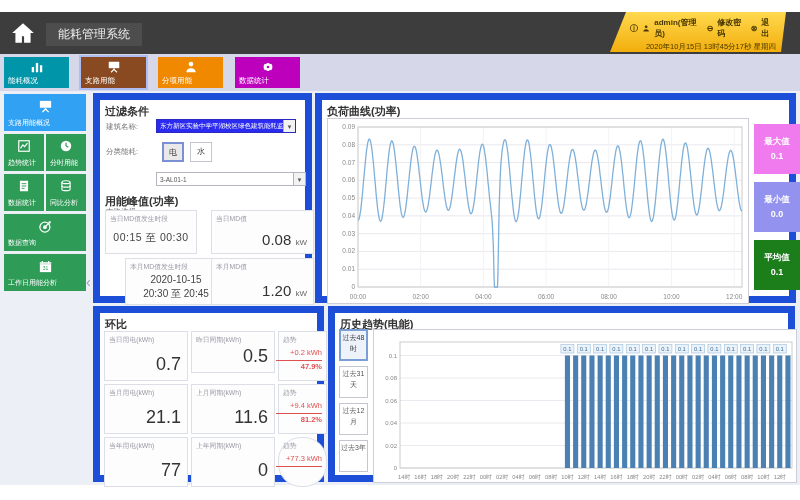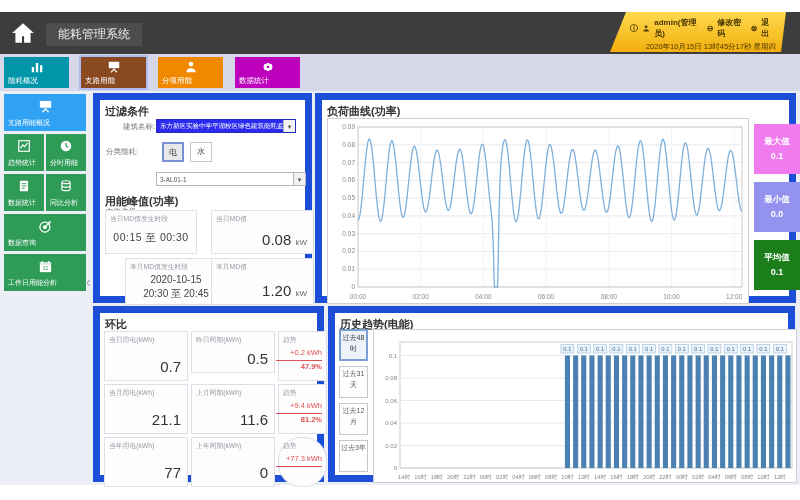--- a/index.html
+++ b/index.html
@@ -53,21 +53,21 @@
   #btn-water { left:90px; background:#fff; border:1px solid #c5c5cc; }
 
   
   .card { position:absolute; background:#fdfdfe; border:1px solid #dddfe8; }
   .card .clab { position:absolute; left:4px; top:3px; font-size:6.8px; color:#9a9aa5; }
   .vtime { position:absolute; width:100%; bottom:8px; text-align:center; font-size:10.5px; color:#444; letter-spacing:.5px; }
   .vtime2 { position:absolute; width:100%; bottom:4px; text-align:center; font-size:10px; color:#444; line-height:1.35; }
   .vnum { position:absolute; right:6px; bottom:5px; font-size:15px; color:#333; }
   .vnum .unit { font-size:8px; color:#666; }
   .rlab { position:absolute; left:4px; top:3px; font-size:6.8px; color:#9a9aa5; }
-  .rval { position:absolute; right:6px; bottom:5px; font-size:15px; color:#333; }
+  .rval { position:absolute; right:6px; bottom:5px; font-size:18px; color:#333; }
   .tt1 { position:absolute; right:4px; top:16px; width:46px; text-align:right; font-size:7.5px; color:var(--trend_red); border-bottom:1px solid var(--trend_red); padding-bottom:3px; }
   .tt2 { position:absolute; right:4px; top:30px; width:46px; text-align:right; font-size:7.5px; font-weight:bold; color:var(--trend_red); }
 
   
   .chartbox { position:absolute; background:#fff; border:1px solid #ccced8; }
   .statcard { position:absolute; left:432px; width:46px; height:50px; color:#fff; text-align:center; font-weight:bold; }
   .statcard .sl { font-size:8.5px; margin-top:12px; }
   .statcard .sv { font-size:9px; margin-top:3px; }
   .rangebtn { position:absolute; left:4px; width:29px; height:32px; background:#fff; border:1px solid #c5c7d0; font-size:7px; color:#555; text-align:center; line-height:1.5; padding-top:2px; cursor:pointer; }
   .rangebtn.active { border:2px solid #7a9fd4; background:#eef3fb; color:#333; }
@@ -194,21 +194,21 @@
         <line x1="7" y1="3" x2="7" y2="7" stroke="#fff" stroke-width="2"></line>
         <line x1="17" y1="3" x2="17" y2="7" stroke="#fff" stroke-width="2"></line>
         <text x="12" y="18" font-size="8" fill="#2e9b57" text-anchor="middle">31</text>
       </svg>
     <span class="lbl">工作日用能分析</span>
   </div>
   <div id="collapse">‹</div>
 
   <div class="panel" style="left:93px;top:93px;width:219px;height:210px;">
     <div class="sec-title">过滤条件</div>
-    <div class="flabel" style="top:22px;margin-left:17px;">建筑名称:</div>
+    <div class="flabel" style="top:22px;">建筑名称:</div>
     <div class="fselect" id="building-select">
       <span class="txt">东方新区实验中学平湖校区绿色建筑能耗监管系统</span>
       <span class="car">▾</span>
     </div>
     <div class="flabel" style="top:47px;">分类能耗:</div>
     <div class="togglebtn" id="btn-electric">电</div>
     <div class="togglebtn" id="btn-water">水</div>
     <div class="flabel" style="top:75px;margin-top:32px;">支路选择:</div>
     <div class="fselect" id="branch-select">
       <span class="txt">3-AL01-1</span>

